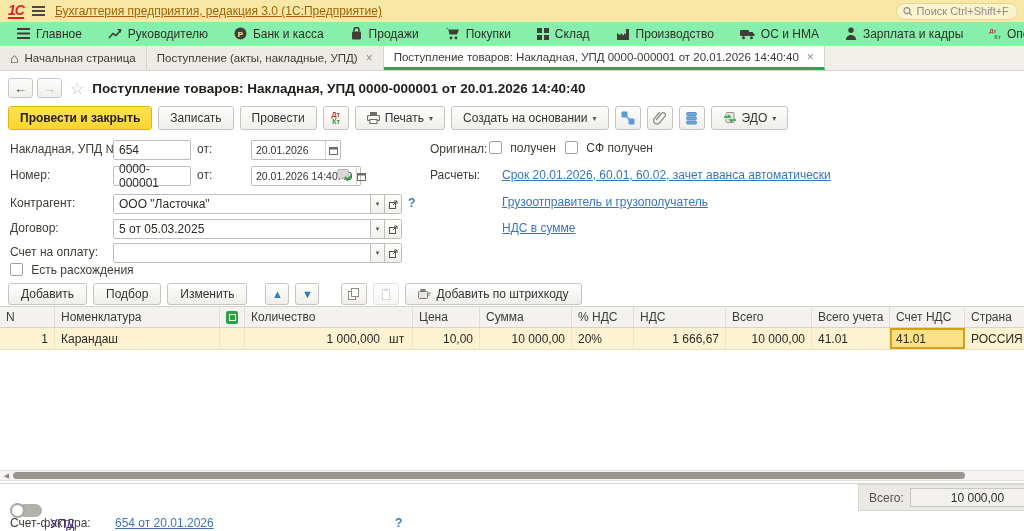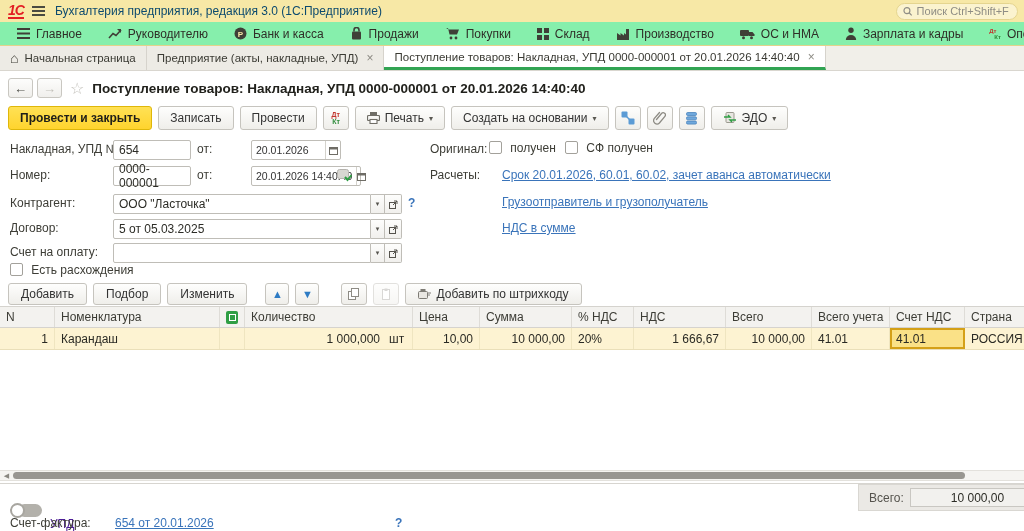--- a/index.html
+++ b/index.html
@@ -4,21 +4,21 @@
 <style>
   * { box-sizing: border-box; margin: 0; padding: 0; }
   html,body { width:1024px; height:531px; overflow:hidden; }
   body { font-family:"Liberation Sans", sans-serif; font-size:12px; color:#333; background:#fff; position:relative; }
 
   
   .titlebar { position:absolute; top:0; left:0; width:1024px; height:22px; background:#f7e8a6; display:flex; align-items:center; padding:0 6px; }
   .logo1c { font-weight:bold; font-style:italic; color:#e31e24; font-size:14px; letter-spacing:-1px; border-bottom:2px solid #e31e24; line-height:13px; margin:0 8px 0 2px; }
   .hamb { display:inline-flex; flex-direction:column; gap:2px; margin-right:10px; cursor:pointer; }
   .hamb i { width:13px; height:2px; background:#4a4a42; display:block; }
-  .win-title { color:#0c4a6e; font-size:12px; }
+  .win-title { color:#a16207; font-size:12px;text-decoration:underline; }
   .searchbox { margin-left:auto; width:122px; height:17px; border:1px solid #e5d58f; background:#fbf3cf; border-radius:9px; display:flex; align-items:center; padding:0 6px; gap:4px; }
   .searchbox input { border:none; background:transparent; outline:none; width:100%; font-size:11px; color:#6b6960; font-family:"Liberation Sans",sans-serif; }
   .searchbox input::placeholder { color:#8f8d85; }
 
   
   .menubar { position:absolute; top:22px; left:0; width:1024px; height:24px; background:#86efac; display:flex; align-items:center; border-bottom:1px solid #e3d28b; padding-left:4px; }
   .menu-item { display:flex; align-items:center; gap:6px; padding:0 13px; height:100%; color:#2f2f28; cursor:pointer; white-space:nowrap; }
   .menu-item svg { display:block; }
   .mi-fill { fill:#3f3f37; }
   .mi-stroke { stroke:#3f3f37; fill:none; stroke-width:1.6; }
@@ -203,21 +203,21 @@
   </div>
 
 </div>
 
 <div class="tabstrip">
   <div class="tab">
     <span class="home">⌂</span>
     <span>Начальная страница</span>
   </div>
   <div class="tab">
-    <span>Предприятие (акты, накладные, УПД)</span>
+    <span>Поступление (акты, накладные, УПД)</span>
     <span class="close">×</span>
   </div>
   <div class="tab active">
     <span>Поступление товаров: Накладная, УПД 0000-000001 от 20.01.2026 14:40:40</span>
     <span class="close">×</span>
   </div>
 </div>
 
 <div class="nav-row">
   <span class="nav-btn">←</span>

